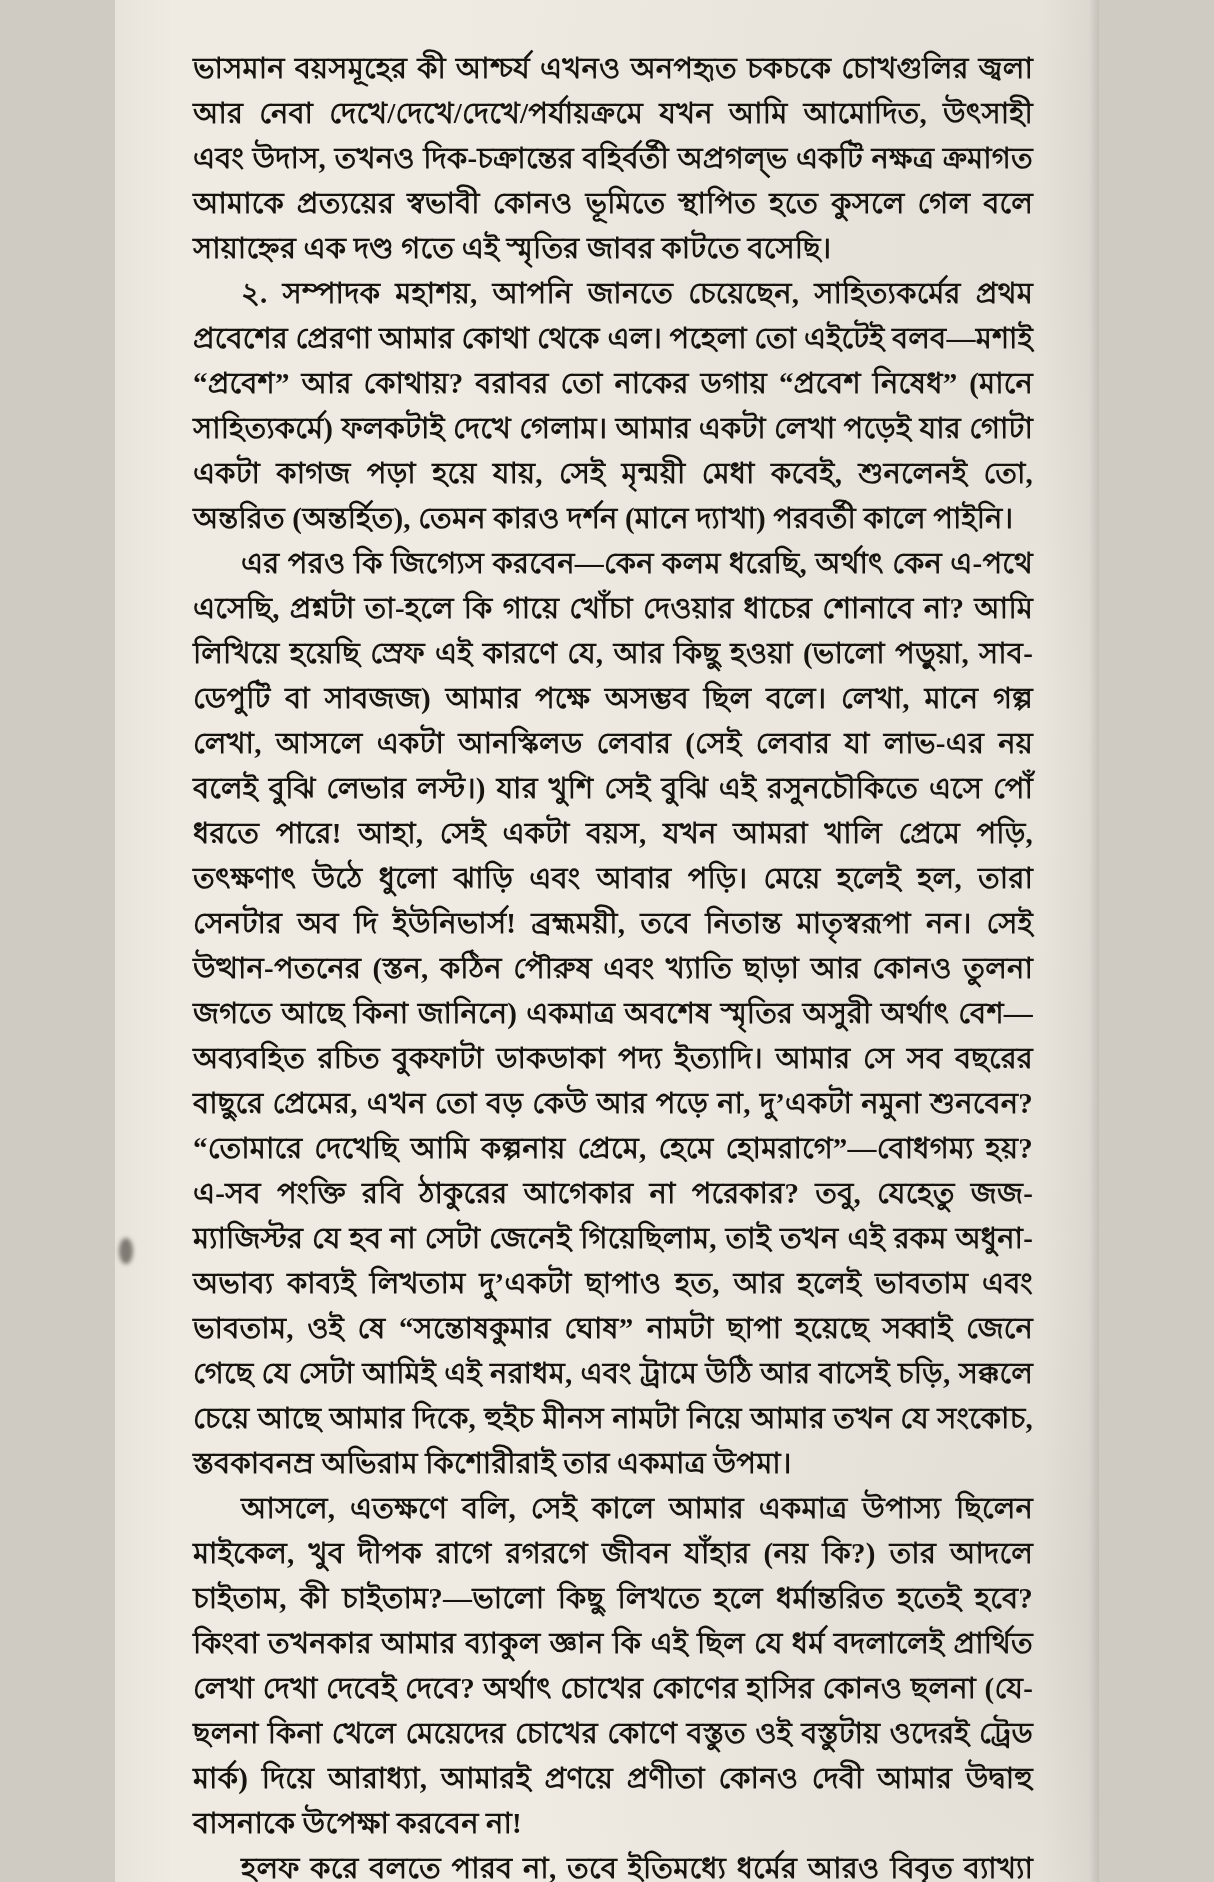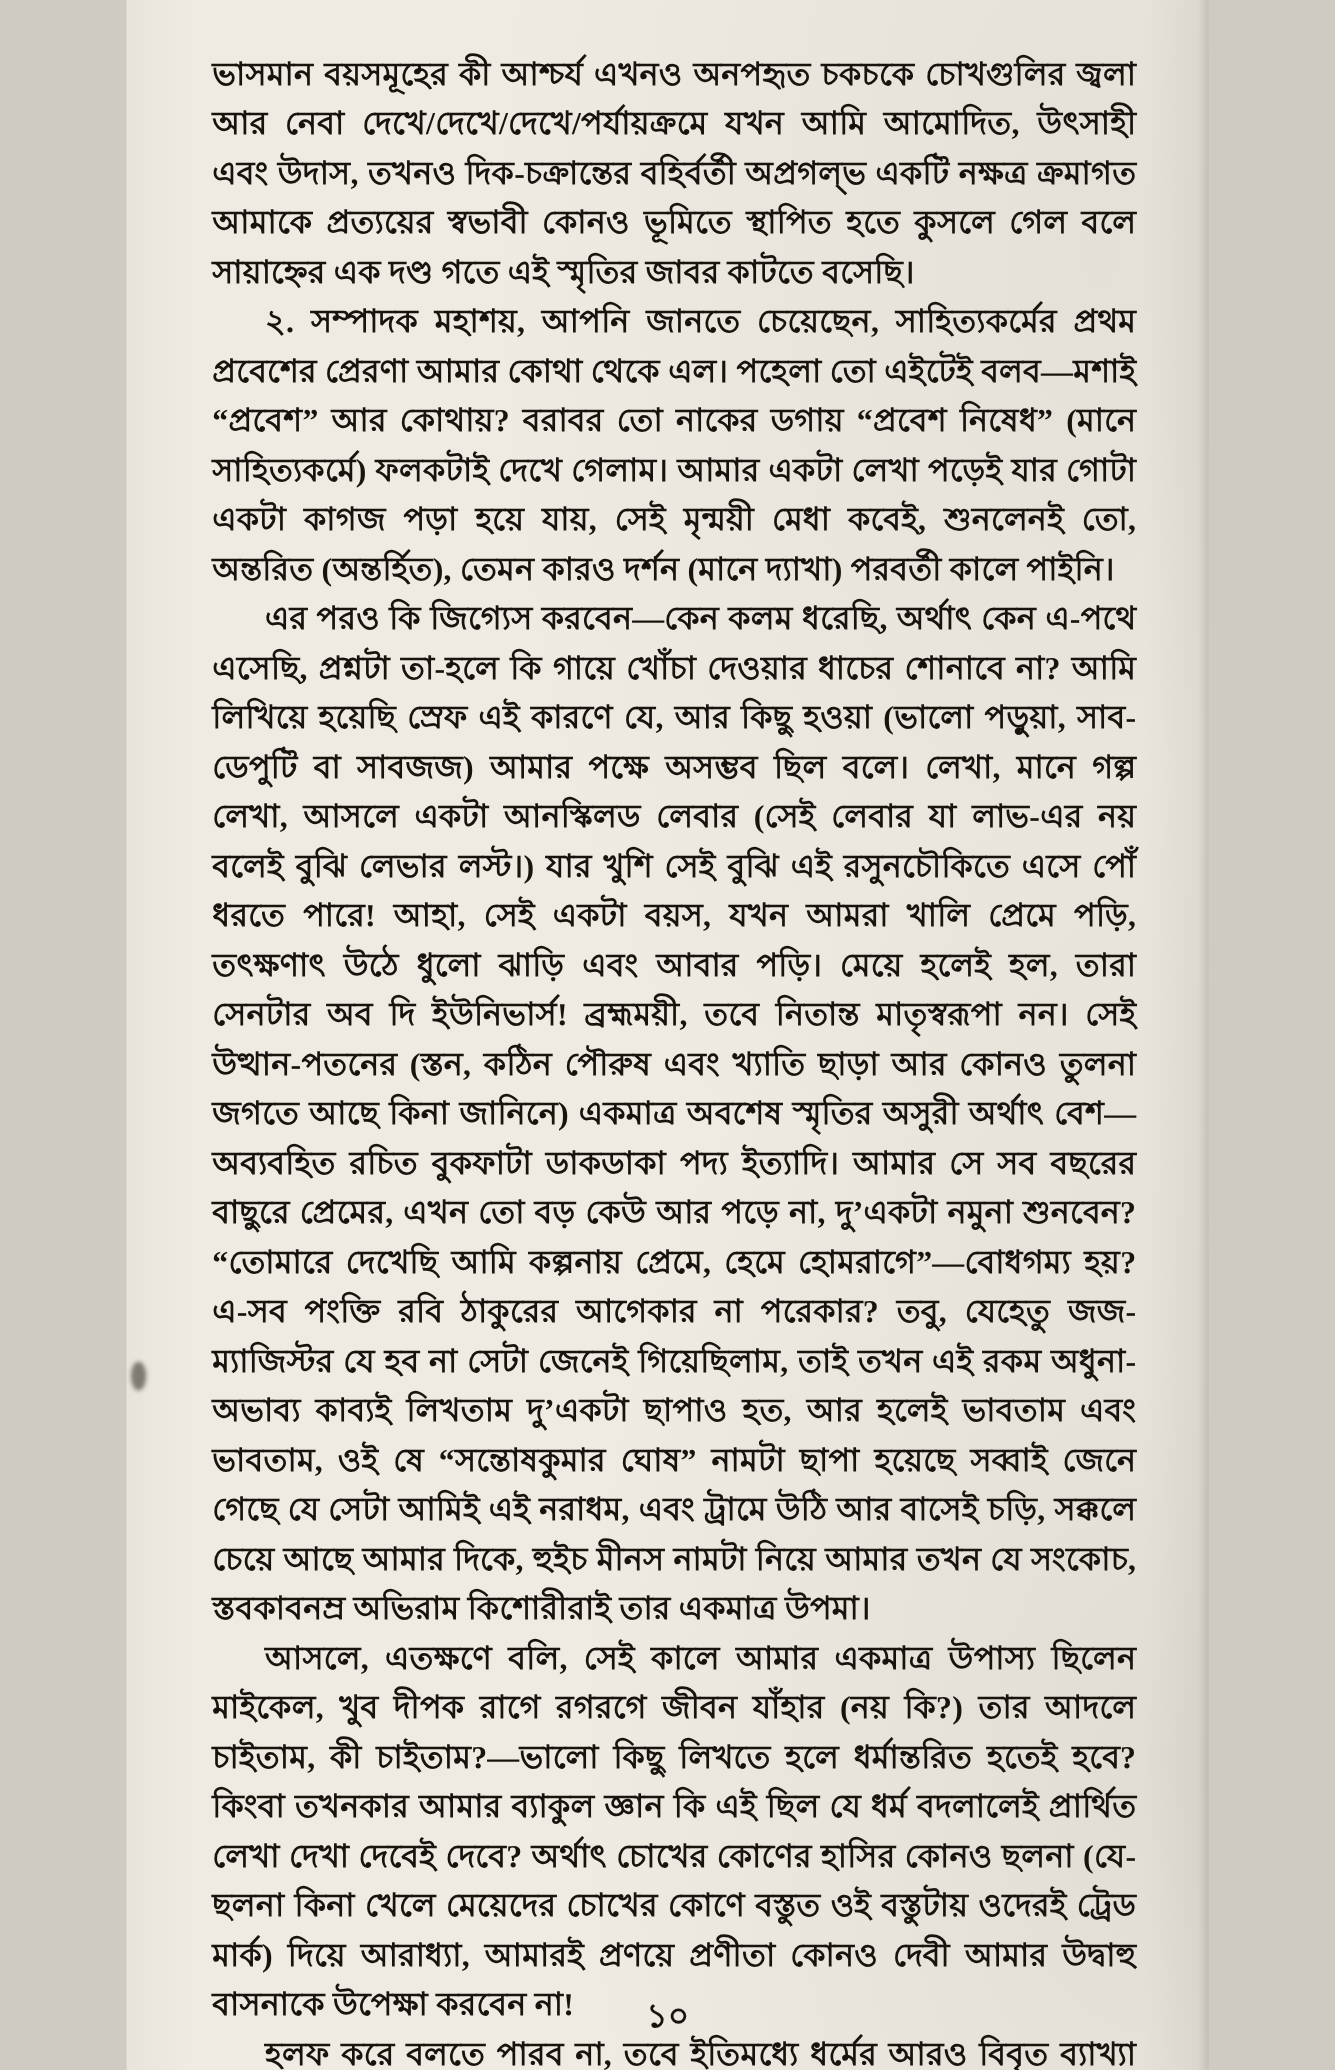--- a/index.html
+++ b/index.html
@@ -75,14 +75,13 @@
     <p class="para">ভাসমান বয়সমূহের কী আশ্চর্য এখনও অনপহৃত চকচকে চোখগুলির জ্বলা আর নেবা দেখে/দেখে/দেখে/পর্যায়ক্রমে যখন আমি আমোদিত, উৎসাহী এবং উদাস, তখনও দিক-চক্রান্তের বহির্বর্তী অপ্রগল্ভ একটি নক্ষত্র ক্রমাগত আমাকে প্রত্যয়ের স্বভাবী কোনও ভূমিতে স্থাপিত হতে কুসলে গেল বলে সায়াহ্নের এক দণ্ড গতে এই স্মৃতির জাবর কাটতে বসেছি।</p>
     <p class="para indent">২. সম্পাদক মহাশয়, আপনি জানতে চেয়েছেন, সাহিত্যকর্মের প্রথম প্রবেশের প্রেরণা আমার কোথা থেকে এল। পহেলা তো এইটেই বলব—মশাই “প্রবেশ” আর কোথায়? বরাবর তো নাকের ডগায় “প্রবেশ নিষেধ” (মানে সাহিত্যকর্মে) ফলকটাই দেখে গেলাম। আমার একটা লেখা পড়েই যার গোটা একটা কাগজ পড়া হয়ে যায়, সেই মৃন্ময়ী মেধা কবেই, শুনলেনই তো, অন্তরিত (অন্তর্হিত), তেমন কারও দর্শন (মানে দ্যাখা) পরবর্তী কালে পাইনি।</p>
     <p class="para indent">এর পরও কি জিগ্যেস করবেন—কেন কলম ধরেছি, অর্থাৎ কেন এ-পথে এসেছি, প্রশ্নটা তা-হলে কি গায়ে খোঁচা দেওয়ার ধাচের শোনাবে না? আমি লিখিয়ে হয়েছি স্রেফ এই কারণে যে, আর কিছু হওয়া (ভালো পড়ুয়া, সাব-ডেপুটি বা সাবজজ) আমার পক্ষে অসম্ভব ছিল বলে। লেখা, মানে গল্প লেখা, আসলে একটা আনস্কিলড লেবার (সেই লেবার যা লাভ-এর নয় বলেই বুঝি লেভার লস্ট।) যার খুশি সেই বুঝি এই রসুনচৌকিতে এসে পোঁ ধরতে পারে! আহা, সেই একটা বয়স, যখন আমরা খালি প্রেমে পড়ি, তৎক্ষণাৎ উঠে ধুলো ঝাড়ি এবং আবার পড়ি। মেয়ে হলেই হল, তারা সেনটার অব দি ইউনিভার্স! ব্রহ্মময়ী, তবে নিতান্ত মাতৃস্বরূপা নন। সেই উত্থান-পতনের (স্তন, কঠিন পৌরুষ এবং খ্যাতি ছাড়া আর কোনও তুলনা জগতে আছে কিনা জানিনে) একমাত্র অবশেষ স্মৃতির অসুরী অর্থাৎ বেশ—অব্যবহিত রচিত বুকফাটা ডাকডাকা পদ্য ইত্যাদি। আমার সে সব বছরের বাছুরে প্রেমের, এখন তো বড় কেউ আর পড়ে না, দু’একটা নমুনা শুনবেন? “তোমারে দেখেছি আমি কল্পনায় প্রেমে, হেমে হোমরাগে”—বোধগম্য হয়? এ-সব পংক্তি রবি ঠাকুরের আগেকার না পরেকার? তবু, যেহেতু জজ-ম্যাজিস্টর যে হব না সেটা জেনেই গিয়েছিলাম, তাই তখন এই রকম অধুনা-অভাব্য কাব্যই লিখতাম দু’একটা ছাপাও হত, আর হলেই ভাবতাম এবং ভাবতাম, ওই ষে “সন্তোষকুমার ঘোষ” নামটা ছাপা হয়েছে সব্বাই জেনে গেছে যে সেটা আমিই এই নরাধম, এবং ট্রামে উঠি আর বাসেই চড়ি, সক্কলে চেয়ে আছে আমার দিকে, হুইচ মীনস নামটা নিয়ে আমার তখন যে সংকোচ, স্তবকাবনম্র অভিরাম কিশোরীরাই তার একমাত্র উপমা।</p>
     <p class="para indent">আসলে, এতক্ষণে বলি, সেই কালে আমার একমাত্র উপাস্য ছিলেন মাইকেল, খুব দীপক রাগে রগরগে জীবন যাঁহার (নয় কি?) তার আদলে চাইতাম, কী চাইতাম?—ভালো কিছু লিখতে হলে ধর্মান্তরিত হতেই হবে? কিংবা তখনকার আমার ব্যাকুল জ্ঞান কি এই ছিল যে ধর্ম বদলালেই প্রার্থিত লেখা দেখা দেবেই দেবে? অর্থাৎ চোখের কোণের হাসির কোনও ছলনা (যে-ছলনা কিনা খেলে মেয়েদের চোখের কোণে বস্তুত ওই বস্তুটায় ওদেরই ট্রেড মার্ক) দিয়ে আরাধ্যা, আমারই প্রণয়ে প্রণীতা কোনও দেবী আমার উদ্বাহু বাসনাকে উপেক্ষা করবেন না!</p>
     <p class="para indent">হলফ করে বলতে পারব না, তবে ইতিমধ্যে ধর্মের আরও বিবৃত ব্যাখ্যা পেয়ে গিয়েছি। জেনেছি এইটুকু যে মনের বা মগজের কোনও নিষিদ্ধ-নিভৃত কোণ থেকে যতদিন রচনার জন্য প্রয়োজনীয় কোনও রস ক্ষরিত হচ্ছে, ততদিন আর ডর কাহারে? ভাবনা কিছুমাত্র না। স্বীকারোক্তিতে ফেরা যাক এইবার। যে-মুহূর্তে মালুম হল যে বিশ্ববিদ্যালয়ের বিবিধ রত্নাবলীতে আমার স্থানলাভ দুষ্কর, আমার না আছে দরকারী এলেম বা জেল্লা না অধ্যবসায়ী সাধনার জন্যে দরকারী “ইহাসনে শুষ্যতু” শরীর জাতীয় স্থির ধৈর্যধর শিরদাঁড়া, সেই মুহূর্তে সহজিয়া বিকল্পটা খুব মনে ধরে গেল। সেই বিকল্পের নাম লেখা। যা-হোক কিছু, রোজ কিছু পাতার পর পাতা ভরানো চাই। নিত্য-বিগ্রহের নিয়মিত সেবায়েতরা যেমন প্রত্যহ কোন-না-কোনও প্রতিষ্ঠিত দেবতার মাথায় ফুল-বেলপাতা চড়ায়, এটাও তেমনই। ব্যাপারটাকে পূজা যদি বলতে চান, তবে তৎকালে আমি একাগ্র সেবাদাস—সরস্বতীর। যদি বলেন প্রেম, তবে বলব আমার</p>
   </div>
 
   <div class="scan-smudge"></div>
   <div class="scan-shadow-right"></div>
 
-  <div class="page-number">১০</div>
 </div>
 
 </body></html>

